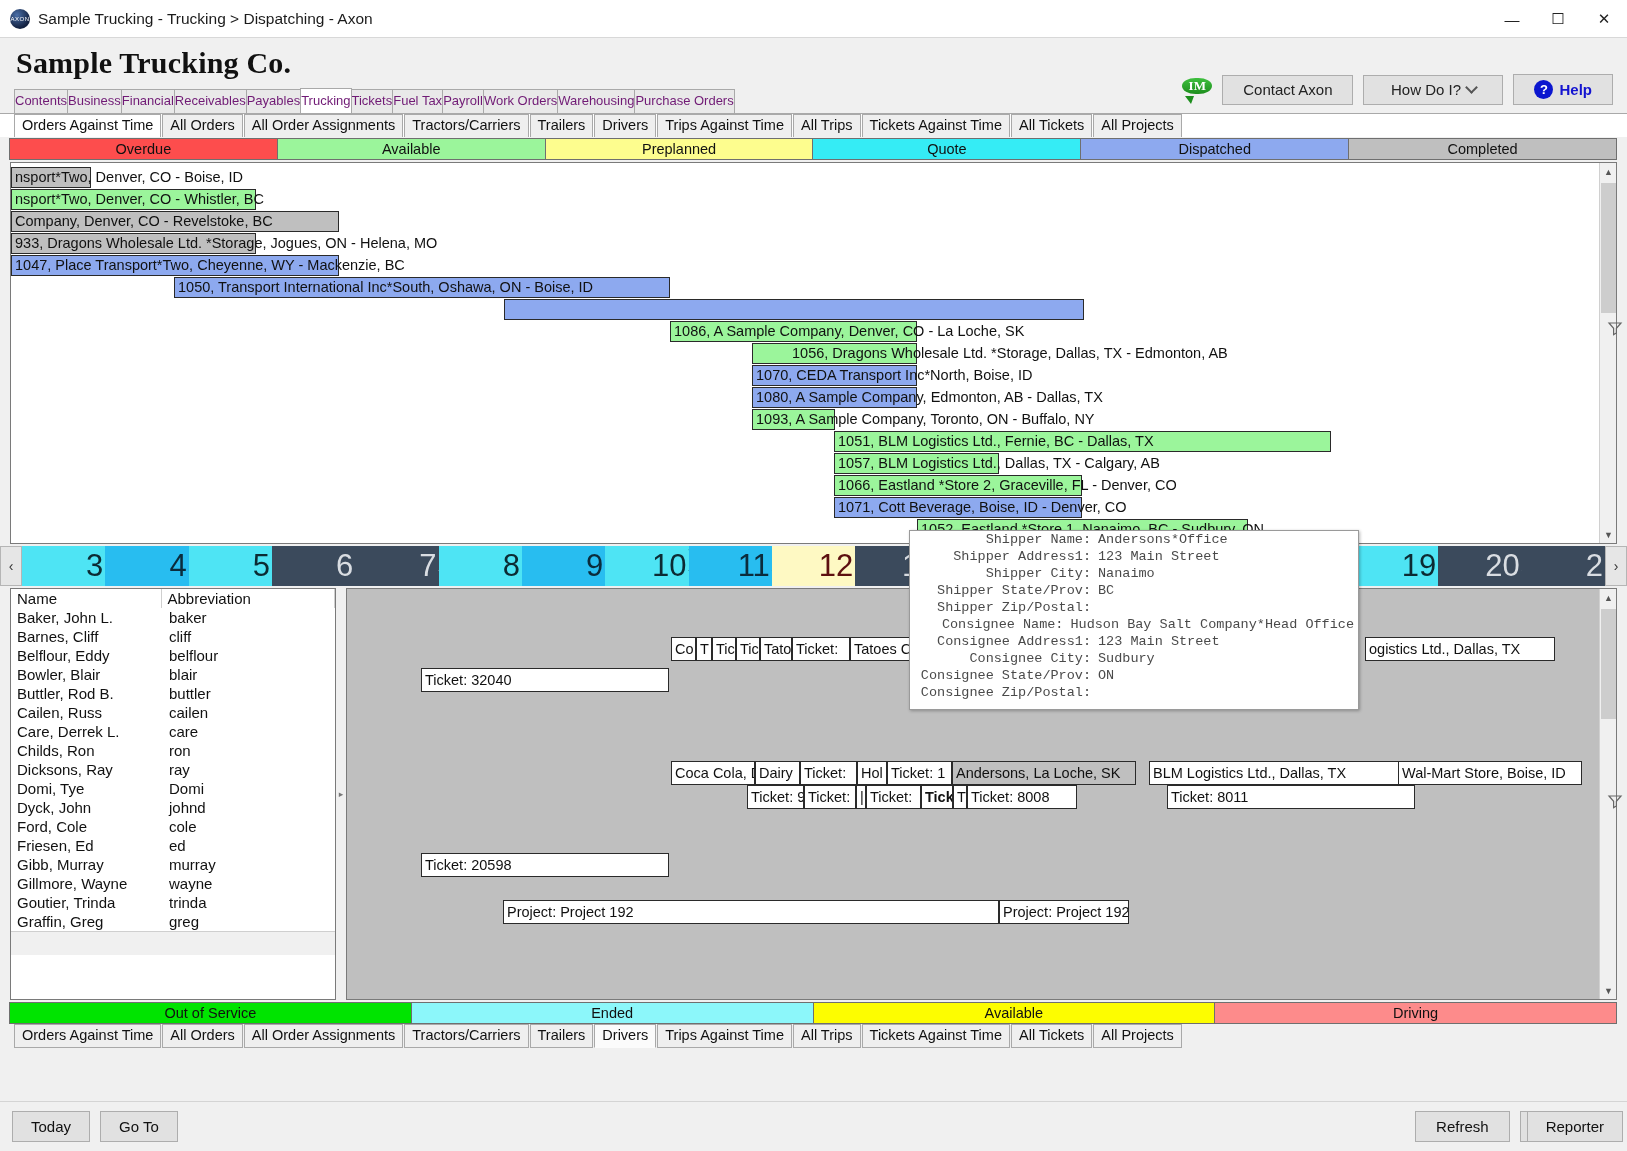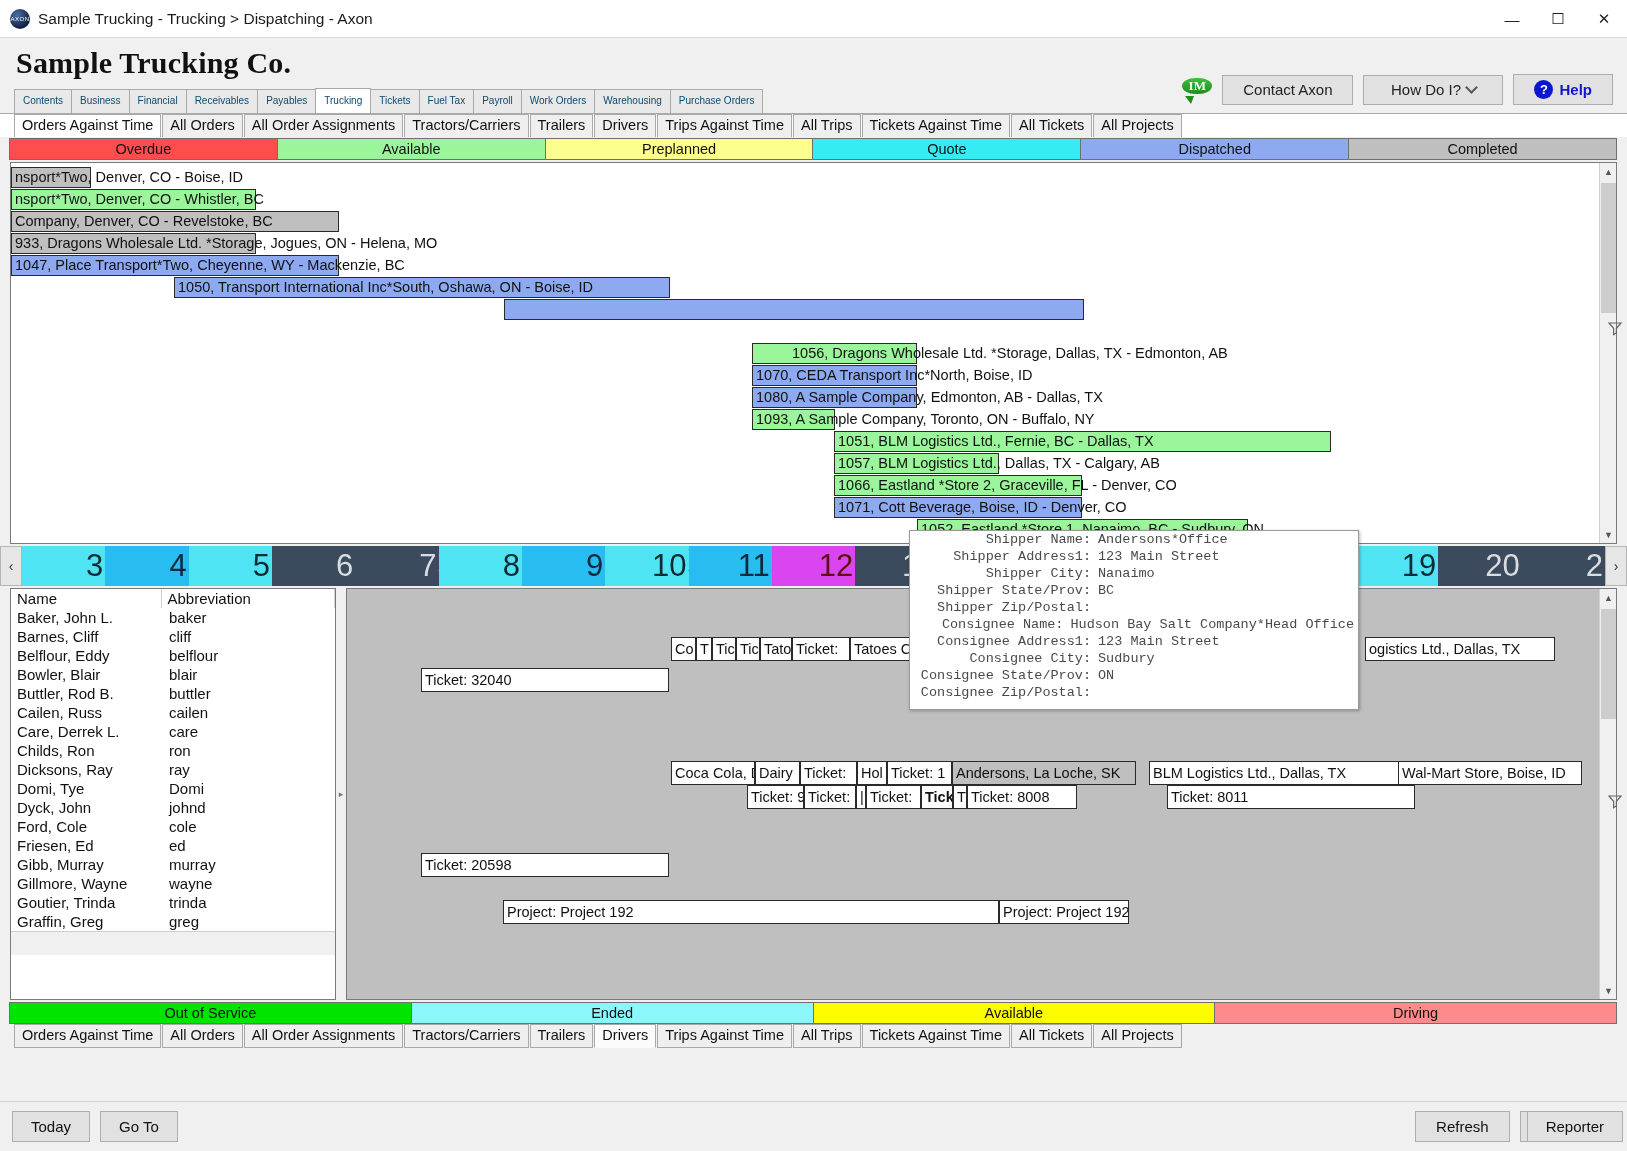--- a/index.html
+++ b/index.html
@@ -63,22 +63,22 @@
     font-size:13px;font-weight:bold;display:flex;align-items:center;justify-content:center;
   }
   .caret-dn{
     display:inline-block;width:9px;height:9px;border-right:2px solid #555;border-bottom:2px solid #555;
     transform:rotate(45deg);margin-bottom:4px;
   }
 
   
   #maintabs{ display:flex; align-items:flex-end; padding-left:14px; height:25px;}
   #maintabs .tab{
-    border:1px solid #a9a9a9; border-bottom:none; background:#e9e9e9; padding:2px 8px 3px;
-    font-size:10px; margin-right:-1px; line-height:18px; color:#0c4a6e;
+    border:1px solid #a9a9a9; border-bottom:none; background:#e9e9e9; padding:2px 0 3px;
+    font-size:13px; margin-right:-1px; line-height:18px; color:#701a75;
   }
   #maintabs .tab.active{ background:#ffffff; position:relative; z-index:3; padding-top:3px; }
 
   #subtabs{ display:flex; align-items:flex-end; padding-left:14px; height:24px; background:#fff;
             border-top:1px solid #a9a9a9;}
   #subtabs .tab{
     border:1px solid #a9a9a9; border-bottom:none; background:#efefef; padding:2px 7px 3px;
     font-size:14.5px; margin-right:1px; line-height:17px;
   }
   #subtabs .tab.active{ background:#ffffff; }
@@ -135,21 +135,21 @@
   }
   .daycell .dow{
     position:absolute; right:-34px; top:1px; font-size:14px; line-height:14px; color:#cfd5dc; width:34px;
   }
   .daycell .dow small{display:block;font-size:13px;line-height:13px;margin-top:-1px;}
   .daycell.light{ background:#4ee4f4; }
   .daycell.light .dnum, .daycell.light .dow{ color:#0c2b33; }
   .daycell.mid{ background:#28bdf0; }
   .daycell.mid .dnum, .daycell.mid .dow{ color:#0b2c3c; }
   .daycell.dark{ background:#3b4a5c; }
-  .daycell.today{ background:#d946ef; }
+  .daycell.today{ background:#fef9c3; }
   .daycell.today .dnum, .daycell.today .dow{ color:#5d1010; }
 
   
   #bottom-area{ display:flex; margin:2px 0 0 0; height:412px; }
   #driverlist{
     width:326px; margin-left:10px; background:#fff; border:1px solid #7a7a7a; overflow:hidden;
     position:relative;
   }
   #driverlist table{ border-collapse:collapse; width:100%; }
   #driverlist th{
@@ -297,20 +297,24 @@
       <div class="grow" style="top: 92px; left: 0px; right: 0px;">
         <div class="gbar" style="left: 0px; width: 328px; background: rgb(141, 169, 239);"></div>
         <div class="glabel" style="left: 4px;">1047, Place Transport*Two, Cheyenne, WY - Mackenzie, BC</div>
       </div>
       <div class="grow" style="top: 114px; left: 0px; right: 0px;">
         <div class="gbar" style="left: 163px; width: 496px; background: rgb(141, 169, 239);"></div>
         <div class="glabel" style="left: 167px;">1050, Transport International Inc*South, Oshawa, ON - Boise, ID</div>
       </div>
       <div class="grow" style="top: 136px; left: 0px; right: 0px;">
         <div class="gbar" style="left: 493px; width: 580px; background: rgb(141, 169, 239);"></div>
+      </div>
+      <div class="grow" style="top: 158px; left: 0px; right: 0px;">
+        <div class="gbar" style="left: 659px; width: 247px; background: rgb(155, 245, 155);"></div>
+        <div class="glabel" style="left: 663px;">1086, A Sample Company, Denver, CO - La Loche, SK</div>
       </div>
       <div class="grow" style="top: 180px; left: 0px; right: 0px;">
         <div class="gbar" style="left: 741px; width: 165px; background: rgb(155, 245, 155);"></div>
         <div class="glabel" style="left: 745px; margin-left: 36px;">1056, Dragons Wholesale Ltd. *Storage, Dallas, TX - Edmonton, AB</div>
       </div>
       <div class="grow" style="top: 202px; left: 0px; right: 0px;">
         <div class="gbar" style="left: 741px; width: 165px; background: rgb(141, 169, 239);"></div>
         <div class="glabel" style="left: 745px;">1070, CEDA Transport Inc*North, Boise, ID</div>
       </div>
       <div class="grow" style="top: 224px; left: 0px; right: 0px;">

